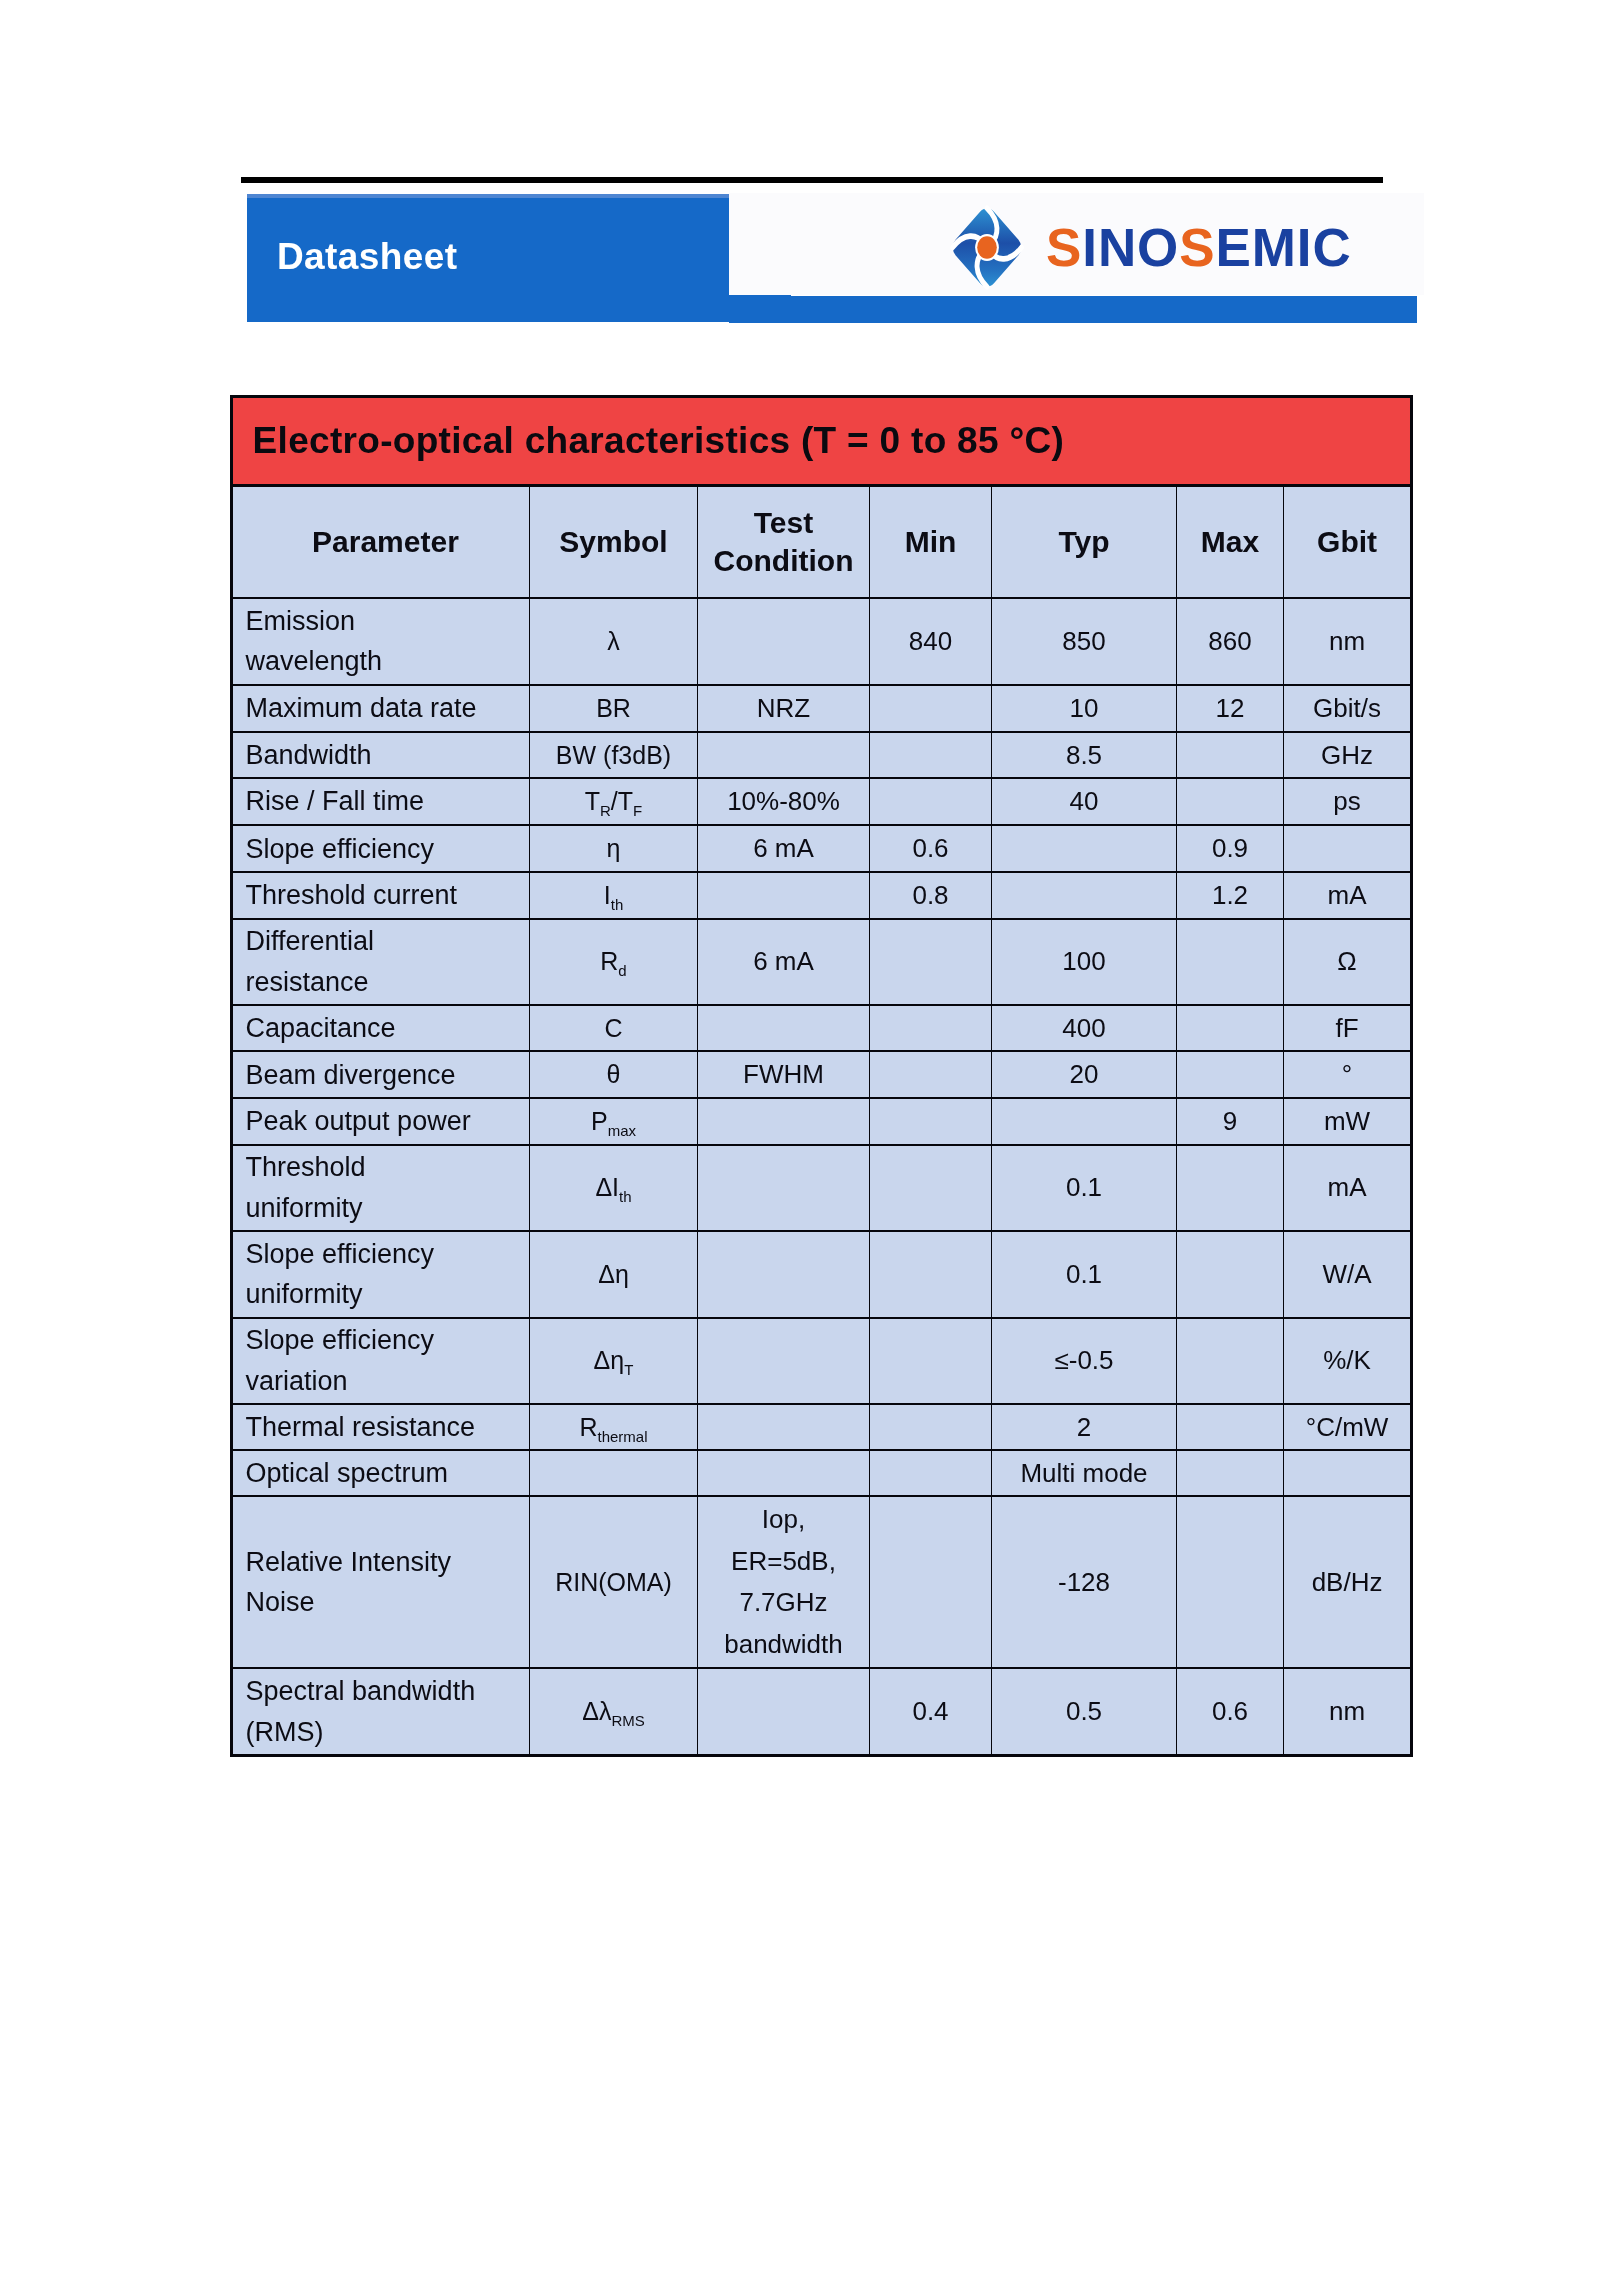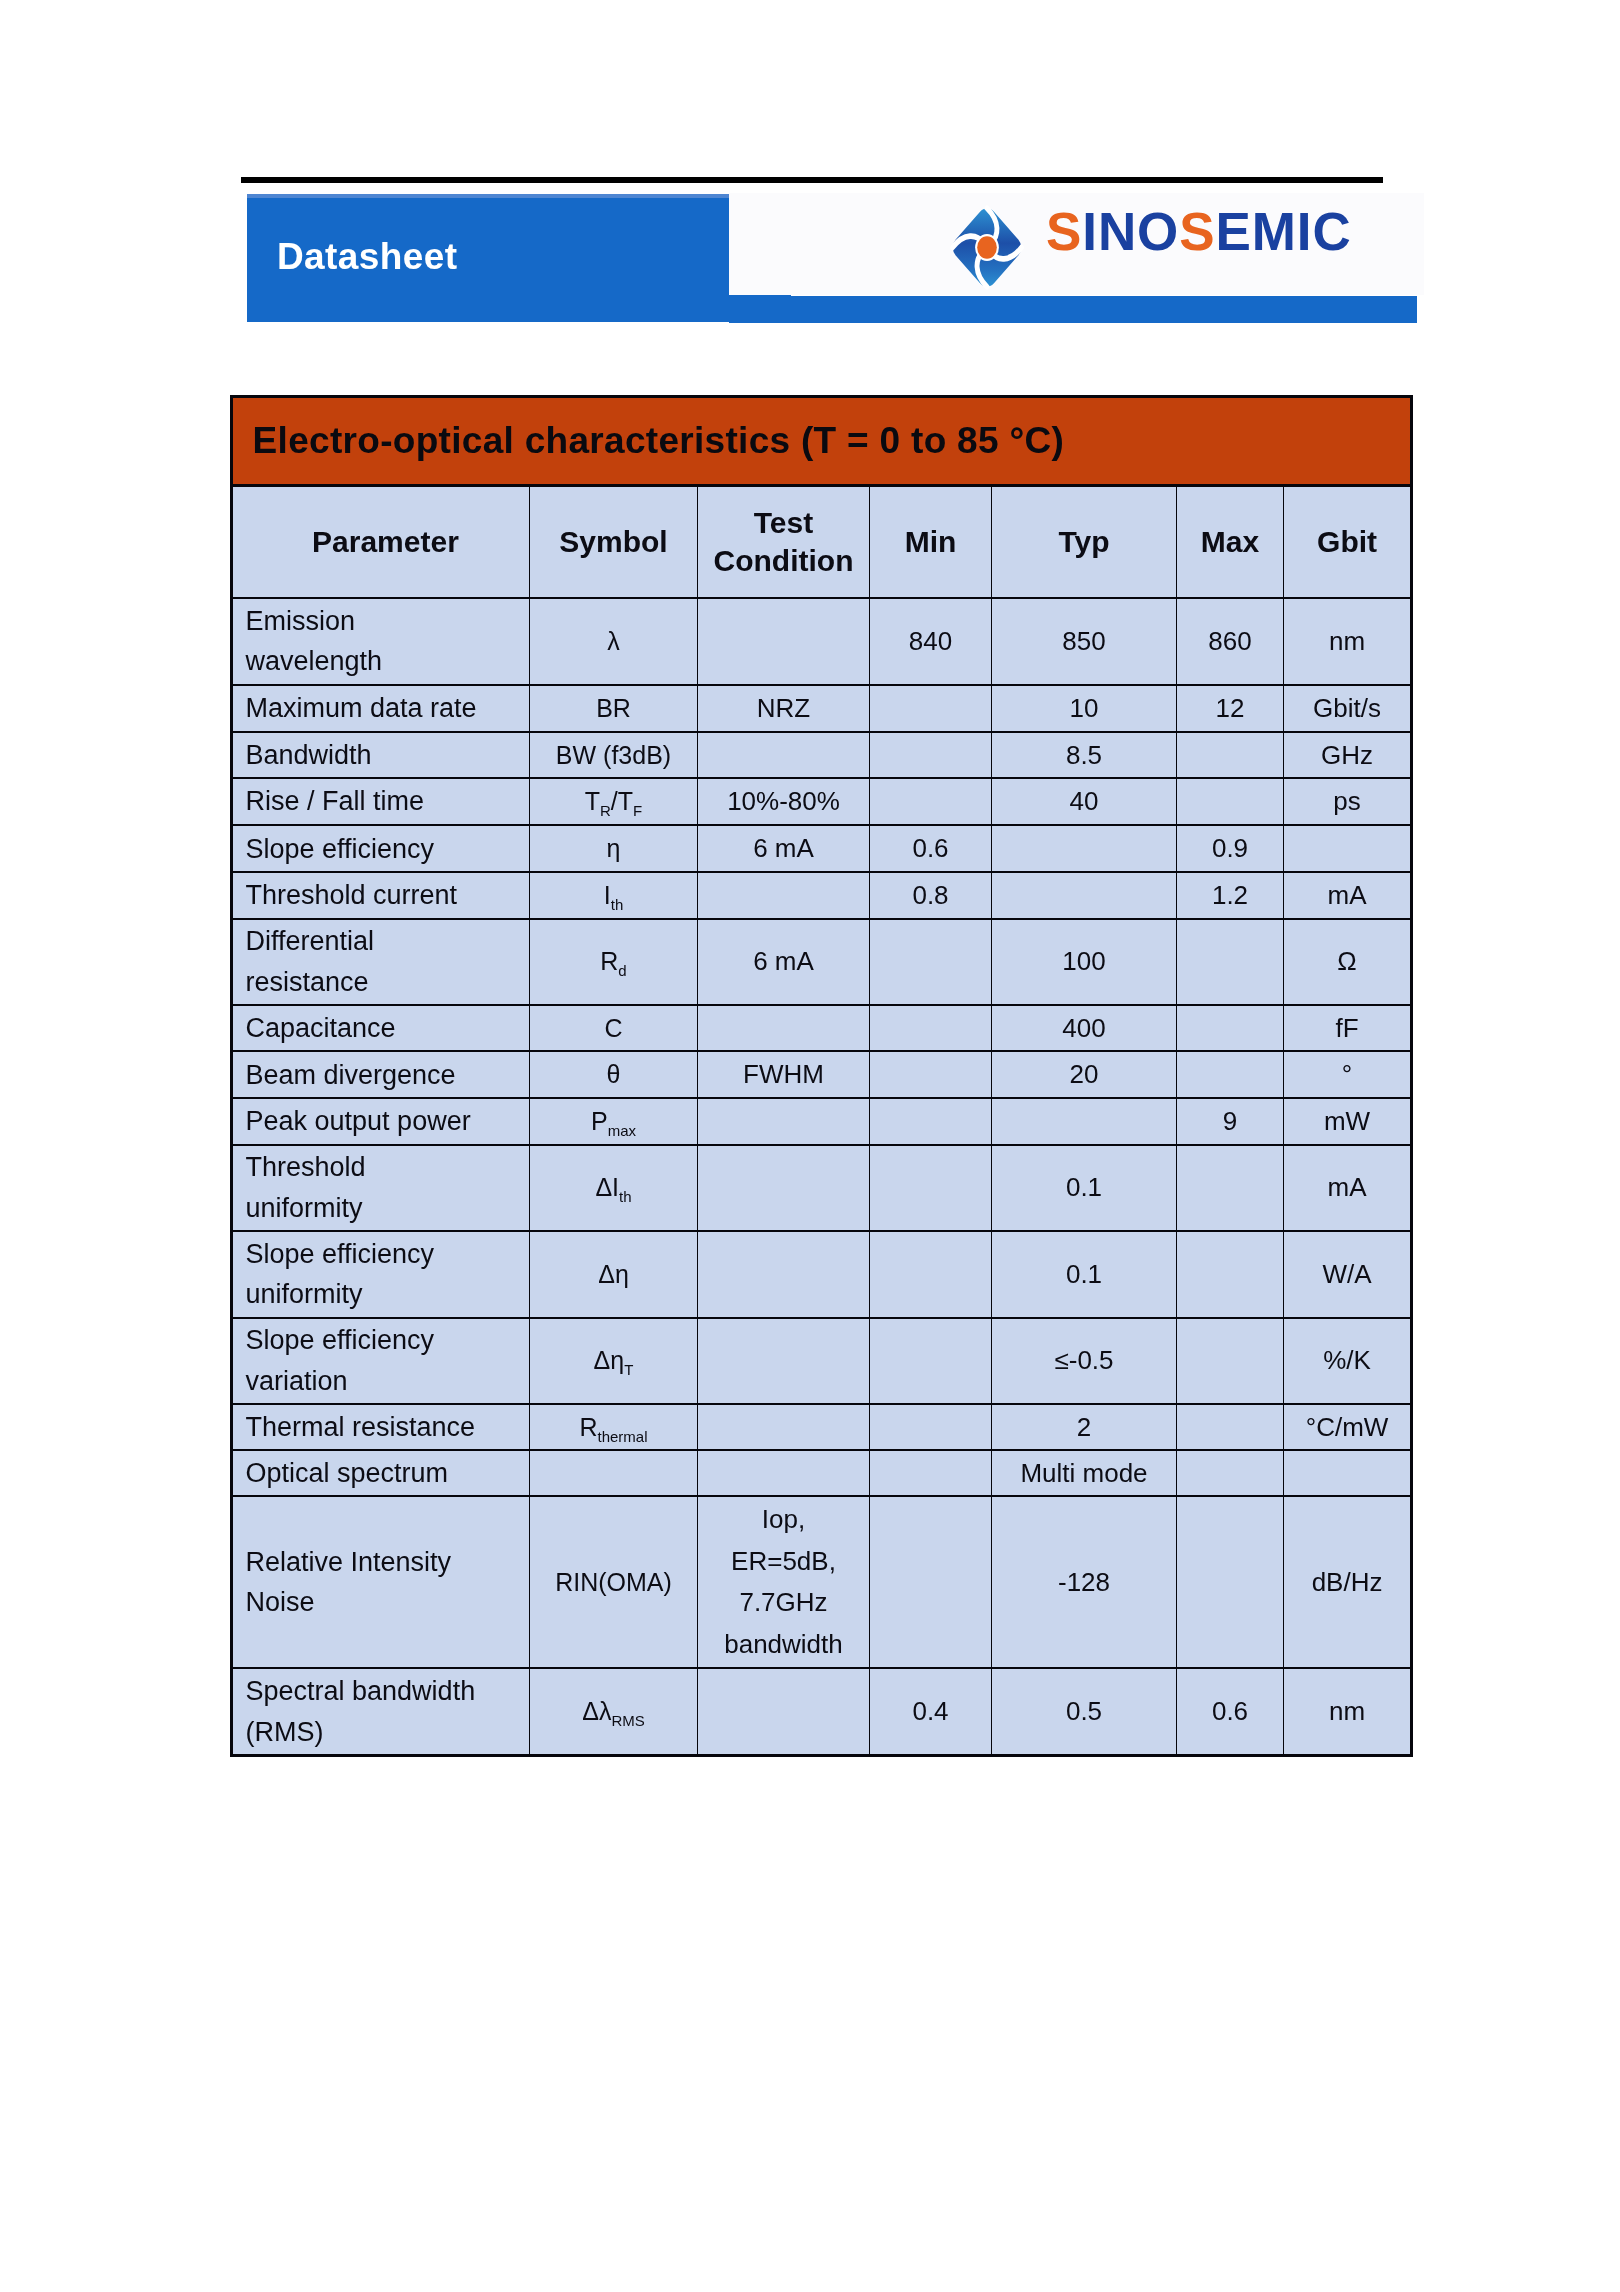--- a/index.html
+++ b/index.html
@@ -13,37 +13,37 @@
   .banner {
     position:absolute; left:247px; top:194px; width:544px; height:128px;
     background:#1569C8; border-top:4.5px solid #4f86d2; box-sizing:border-box;
   }
   .banner-title {
     position:absolute; left:30px; top:50%; transform:translateY(-58%);
     font-size:37px; font-weight:bold; color:#ffffff; letter-spacing:0.4px; white-space:nowrap;
   }
   .logo-area { position:absolute; left:729px; top:193px; width:695px; height:102px; background:#fbfbfd; }
   .header-strip { position:absolute; left:729px; top:296px; width:688px; height:27px; background:#1569C8; }
-  .logo { position:absolute; left:946px; top:201px; display:flex; align-items:flex-start; }
+  .logo { position:absolute; left:946px; top:201px; display:flex; align-items:center; }
   .logo svg { width:82px; height:93px; display:block; }
   .logo-text { font-size:53px; font-weight:bold; letter-spacing:0.9px; margin-left:18px; white-space:nowrap; }
   
   table.char-table {
     position:absolute; left:230px; top:395px; width:1180px;
     border-collapse:collapse; table-layout:fixed;
     border:3.6px solid #06060c;
   }
   .char-table td, .char-table th {
     border:1.8px solid #06060c; border-top-width:2.7px; border-bottom-width:2.7px;
     background:#C9D6ED; font-size:26px; font-weight:normal;
     text-align:center; vertical-align:middle; padding:1.8px 3.6px;
     word-wrap:break-word;
   }
   .char-table tr.title-row td {
-    background:#c2410c; color:#0a0a10; text-align:left;
+    background:#ef4444; color:#0a0a10; text-align:left;
     font-size:37px; font-weight:bold; padding-left:19.6px; height:82px;
     border-bottom-width:3.6px; letter-spacing:0.3px;
   }
   .char-table thead th { font-weight:bold; font-size:30px; height:107px; line-height:1.25; }
   .char-table thead th.c0 { text-align:center; padding-left:12.5px; }
   .char-table td.param {
     text-align:left; padding-left:12.5px; font-weight:normal; font-size:27px; line-height:1.5;
   }
   .char-table td.sym { font-size:25px; }
   .char-table td.cond { line-height:1.6; }

